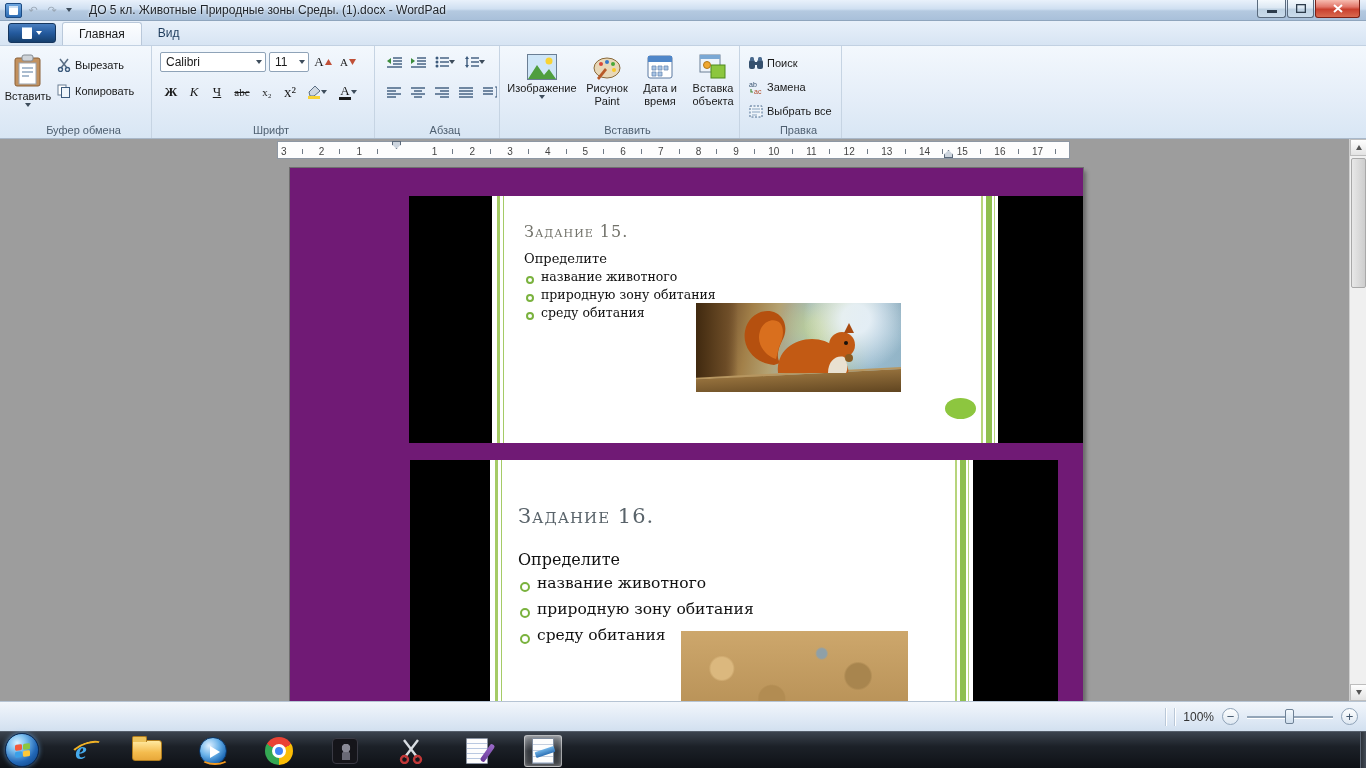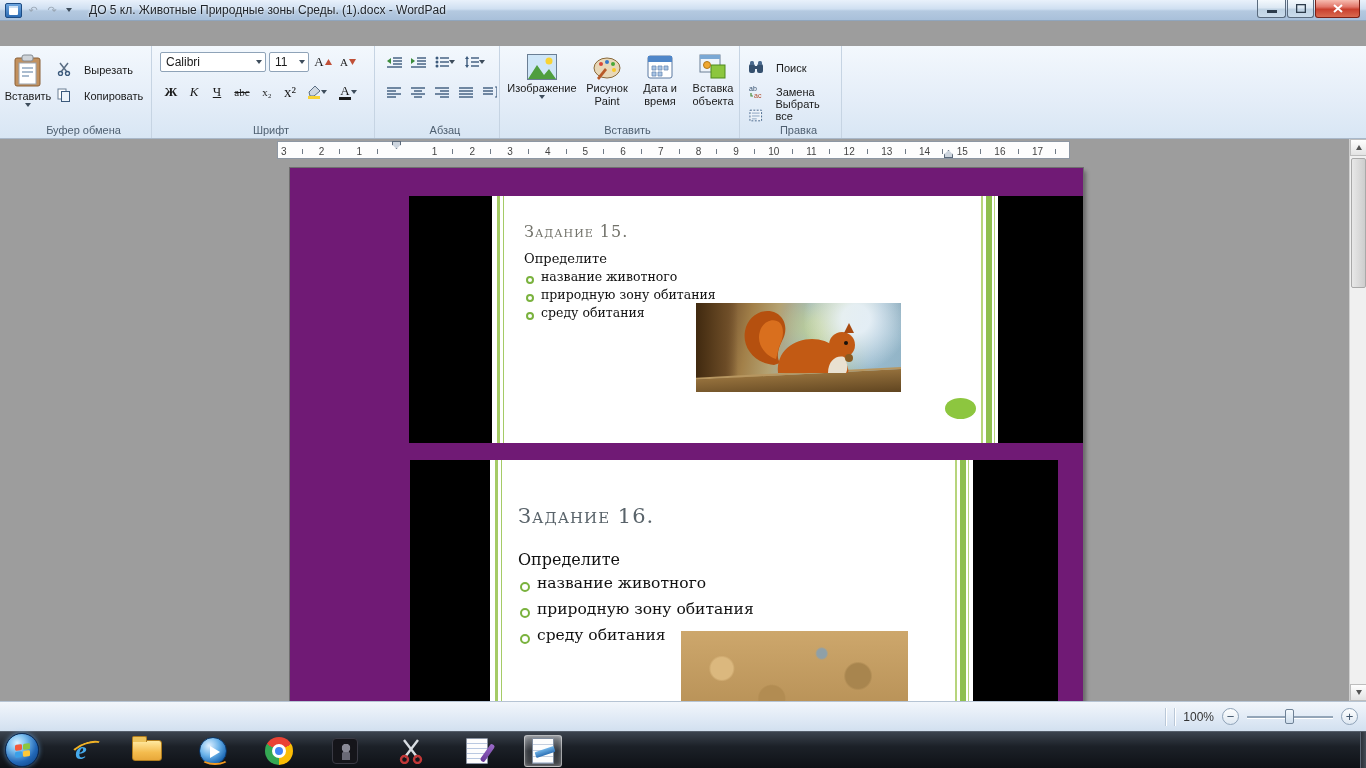--- a/index.html
+++ b/index.html
@@ -36,21 +36,21 @@
   .tab { padding:4px 16px 4px 16px; font-size:12px; color:#1e3c5c; height:23px; }
   .tab.active { background:linear-gradient(#fdfeff,#eef4fb); border:1px solid #b9c8da; border-bottom:none; border-radius:3px 3px 0 0; color:#1a1a1a; }
 
   
   .ribbon { position:absolute; top:46px; left:0; width:1366px; height:93px;
     background:linear-gradient(#f3f8fd,#e4edf8 60%,#d8e6f4); border-bottom:1px solid #a9b8c9; }
   .rgroup { position:absolute; top:0; height:92px; border-right:1px solid #c6d4e3; }
   .rgroup-label { position:absolute; bottom:2px; left:8px; width:100%; text-align:center; font-size:11px; color:#4e5f70; }
   .bigbtn { display:flex; flex-direction:column; align-items:center; justify-content:flex-start; padding-top:4px; border:1px solid transparent; border-radius:3px; }
   .bigbtn .lbl { font-size:11px; color:#1a1a1a; text-align:center; line-height:13px; margin-top:2px; }
-  .smallbtn { display:flex; align-items:flex-end; gap:13px; height:22px; padding:0 3px; font-size:11px; border-radius:2px; }
+  .smallbtn { display:flex; align-items:center; gap:4px; height:22px; padding:0 3px; font-size:11px; border-radius:2px; }
   .iconbtn { width:22px; height:20px; display:flex; align-items:center; justify-content:center; border:1px solid transparent; border-radius:2px; }
   .combo { background:#fff; border:1px solid #8fa3b8; border-radius:2px; height:20px; display:flex; align-items:center; padding:0 3px 0 5px; font-size:12px; }
   .combo .caret-down { margin-left:auto; }
   .glyphbtn { font-family:"Liberation Serif", serif; font-size:13px; }
 
   
   .g-clipboard { left:0; width:152px; }
   .paste-btn { position:absolute; left:6px; top:3px; width:44px; height:70px; }
   .cutcopy { position:absolute; left:54px; top:8px; display:flex; flex-direction:column; gap:4px; }
   
@@ -240,20 +240,28 @@
           </svg>
       </div>
       <div class="win-btn btn-close">
         <svg width="10" height="9">
             <path d="M1 1 L9 8 M9 1 L1 8" stroke="#fff" stroke-width="2"></path>
           </svg>
       </div>
     </div>
   </div>
 
+  <div class="tabrow">
+    <div class="menu-btn">
+      <span class="doc-glyph"></span>
+      <span class="caret-down"></span>
+    </div>
+    <div class="tab active">Главная</div>
+    <div class="tab">Вид</div>
+  </div>
 
   <div class="ribbon">
 
     <div class="rgroup g-clipboard">
       <div class="bigbtn paste-btn">
         <svg class="ico" width="30" height="34" viewBox="0 0 30 34">
           <rect x="2" y="4" width="25" height="28" rx="2" fill="#c2915e" stroke="#8a6038"></rect>
           <rect x="9" y="1" width="11" height="6" rx="2" fill="#cfd4d9" stroke="#848b92"></rect>
           <rect x="6" y="9" width="17" height="21" fill="#fff" stroke="#9aa4ae"></rect>
           <path d="M9 14h11M9 18h11M9 22h7" stroke="#8fa6c0" stroke-width="1.4"></path>

